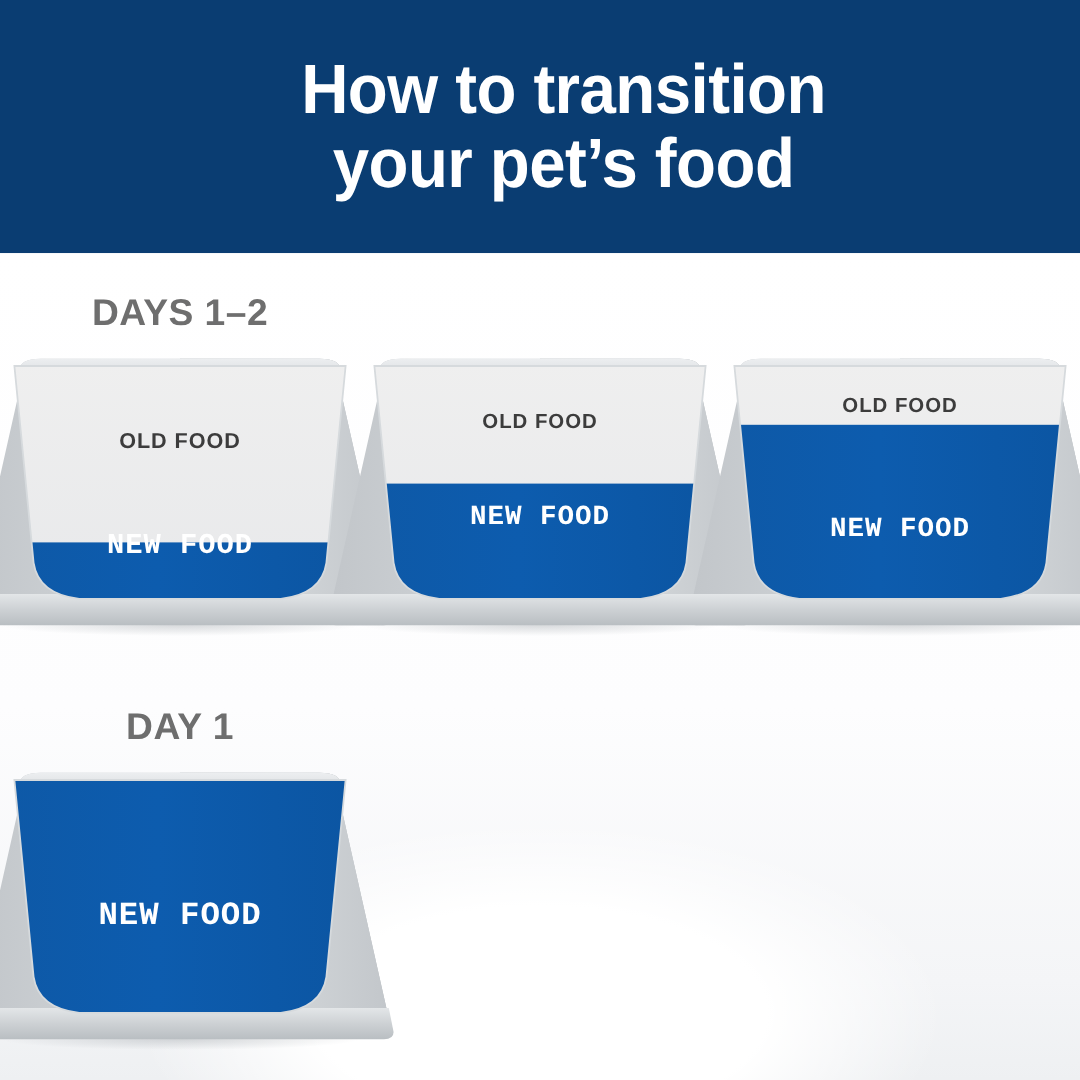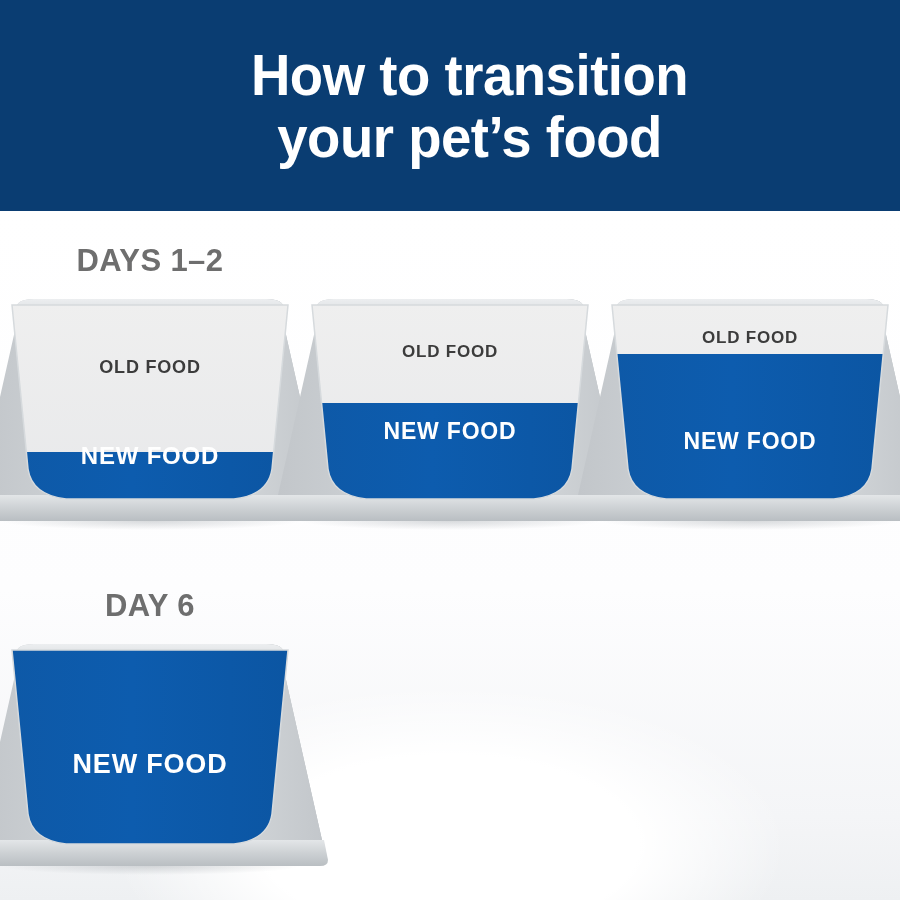--- a/index.html
+++ b/index.html
@@ -118,20 +118,21 @@
     pointer-events: none;
   }
   .old-label {
     color: #3c3c3c;
     font-size: 18px;
     letter-spacing: 0.8px;
   }
   .new-label {
     color: #ffffff;
     letter-spacing: 0.8px;
+    font-family: Liberation Mono, monospace;
   }
 </style>
 </head>
 <body>
 
 <div class="page">
 
   <div class="header">
     <h1 class="header-title">How to transition
 your pet’s food</h1>
@@ -308,21 +309,21 @@
               <rect class="new-fill" x="0" y="55" width="356" height="187" fill="url(#newg3)"></rect>
             </g>
             <path d="M40,6 L316,6 L300,170 Q296,196 262,200 L94,200 Q60,196 56,170 Z" fill="none" stroke="#d6dadd" stroke-width="1.5"></path>
           </svg>
           <div class="food-label old-label" style="top:29px;font-size:17px;">OLD FOOD</div>
           <div class="food-label new-label" style="top:129px;font-size:23px;">NEW FOOD</div>
         </div>
       </div>
 
       <div class="cell">
-        <div class="day-label">DAY 6</div>
+        <div class="day-label">DAY 1</div>
         <div class="bowl-wrap">
           <svg class="bowl-svg" viewBox="0 0 356 230">
             <defs>
               <linearGradient id="wallL4" x1="0" y1="0" x2="1" y2="0">
                 <stop offset="0" stop-color="#c2c6ca"></stop>
                   <stop offset="0.45" stop-color="#d3d7da"></stop>
                   <stop offset="1" stop-color="#b7bcc0"></stop>
               </linearGradient>
               <linearGradient id="wallR4" x1="0" y1="0" x2="1" y2="0">
                 <stop offset="0" stop-color="#b4b9bd"></stop>

